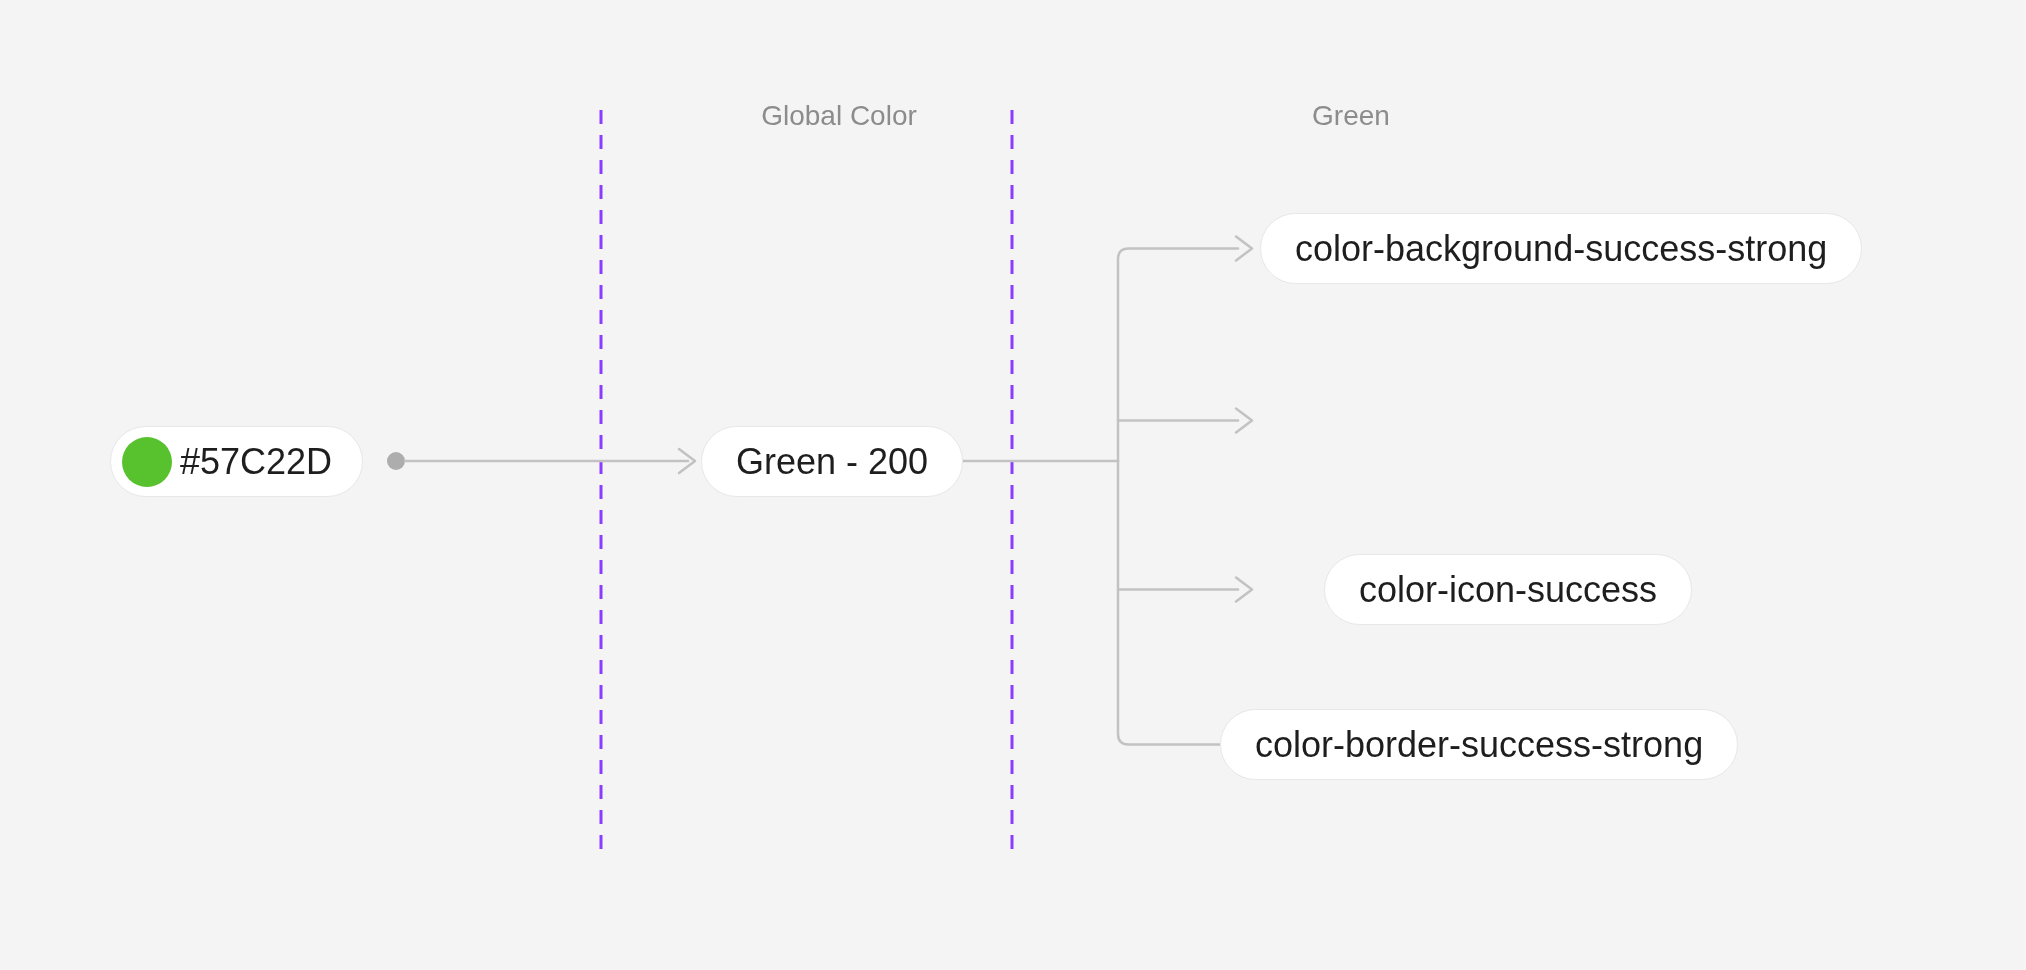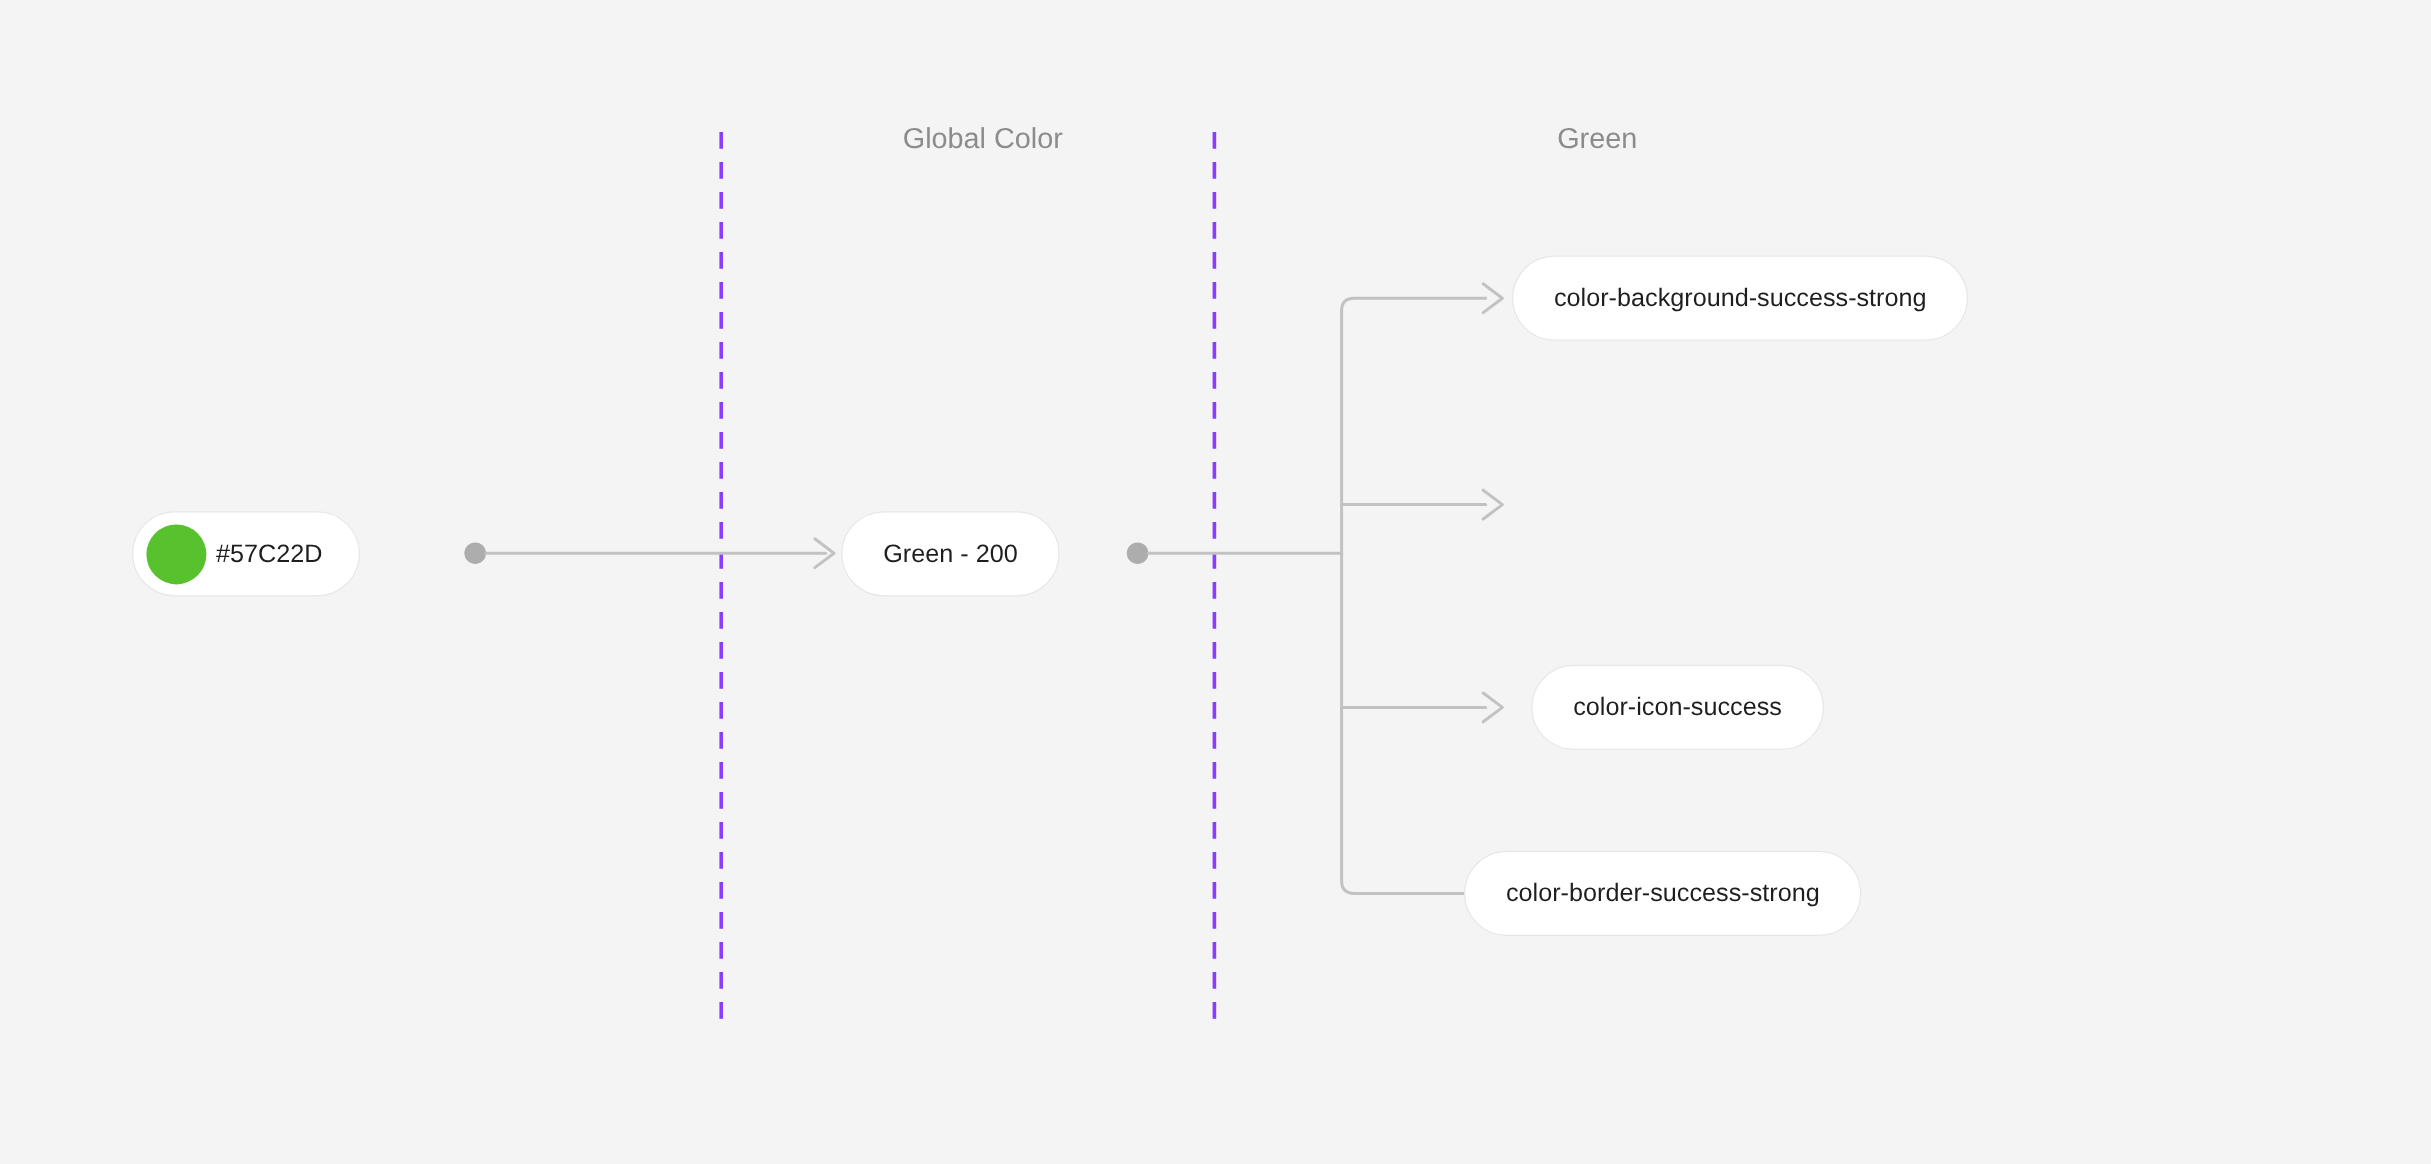--- a/index.html
+++ b/index.html
@@ -39,37 +39,38 @@
     stroke-linecap: butt;
   }
   .dot {
     fill: var(--dot, #ADADAD);
     stroke: none;
   }
   .heading {
     position: absolute;
     top: 99px;
     transform: translateX(-50%);
-    font-size: 24px;
+    font-size: 28px;
     line-height: 34px;
     color: var(--heading, #8C8C8C);
     white-space: nowrap;
+    margin-left: 20px;
   }
   .pill {
     position: absolute;
     height: 71px;
     box-sizing: border-box;
     background: var(--pill_bg, #FFFFFF);
     border: 1.5px solid var(--pill_border, #E7E7E7);
     border-radius: 40px;
     display: inline-flex;
     align-items: center;
     justify-content: center;
     padding: 0 34px;
-    font-size: 21px;
+    font-size: 36px;
     color: var(--text, #1E1E1E);
     white-space: nowrap;
   }
   .pill.source {
     padding: 0 30px 0 11px;
     gap: 8px;
   }
   .swatch {
     width: 50px;
     height: 50px;
@@ -112,20 +113,20 @@
     <span>#57C22D</span>
   </div>
 
   <div class="pill" style="left:701px; top:426px;">
     <span>Green - 200</span>
   </div>
 
   <div class="pill" style="left:1260px; top:213px;">
     <span>color-background-success-strong</span>
   </div>
-  <div class="pill" style="left:1276px; top:554px;">
+  <div class="pill" style="left:1324px; top:554px;">
     <span>color-icon-success</span>
   </div>
   <div class="pill" style="left:1220px; top:709px;">
     <span>color-border-success-strong</span>
   </div>
 
 </div>
 
 </body></html>

